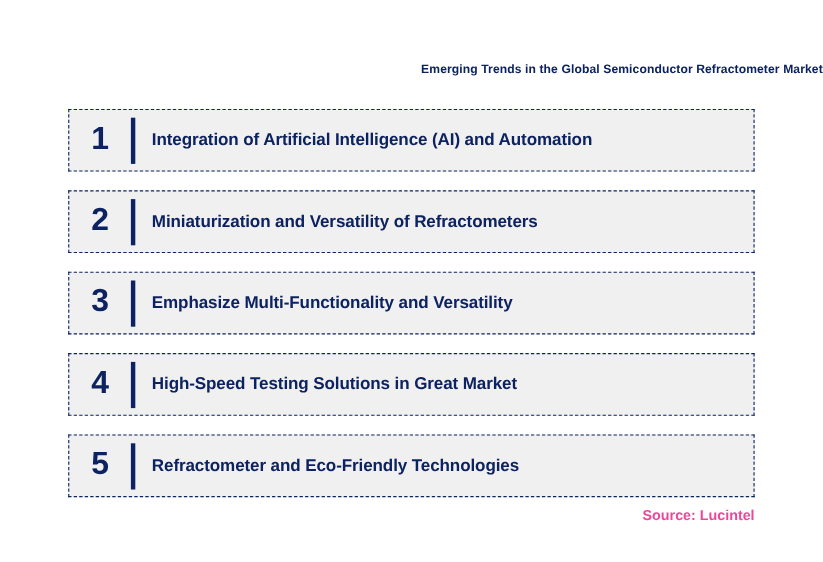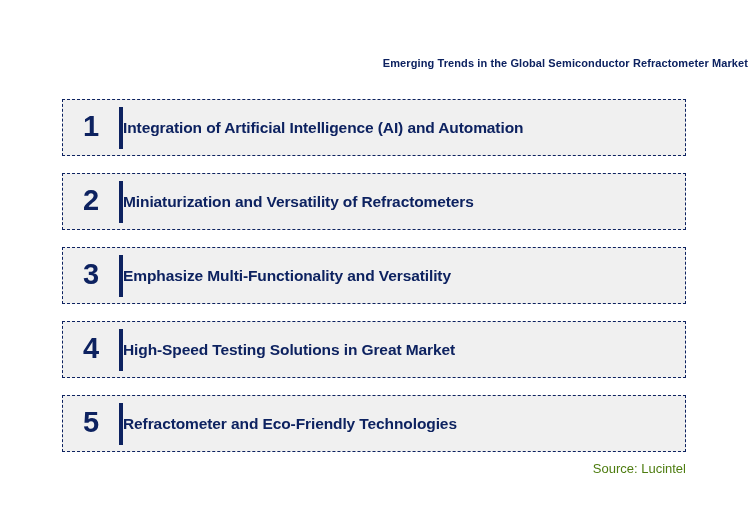--- a/index.html
+++ b/index.html
@@ -63,33 +63,34 @@
     padding-bottom: 2px;
   }
   .divider-bar {
     flex: 0 0 4px;
     width: 4px;
     height: 42px;
     background: #0d2260;
   }
   .trend-label {
     flex: 1 1 auto;
+    padding-left: 15px;
     font-size: 15.5px;
     font-weight: bold;
     color: #0d2260;
     letter-spacing: -0.1px;
     white-space: nowrap;
   }
   .source {
     position: absolute;
     right: 62px;
     top: 461px;
     font-size: 13px;
-    font-weight: normal;
-    color: #4d7c0f;
+    font-weight: bold;
+    color: #ec4899;
     text-align: right;
     white-space: nowrap;
     margin-left: 12px;
   }
 </style>
 </head>
 <body>
 
 <div class="infographic">
 

